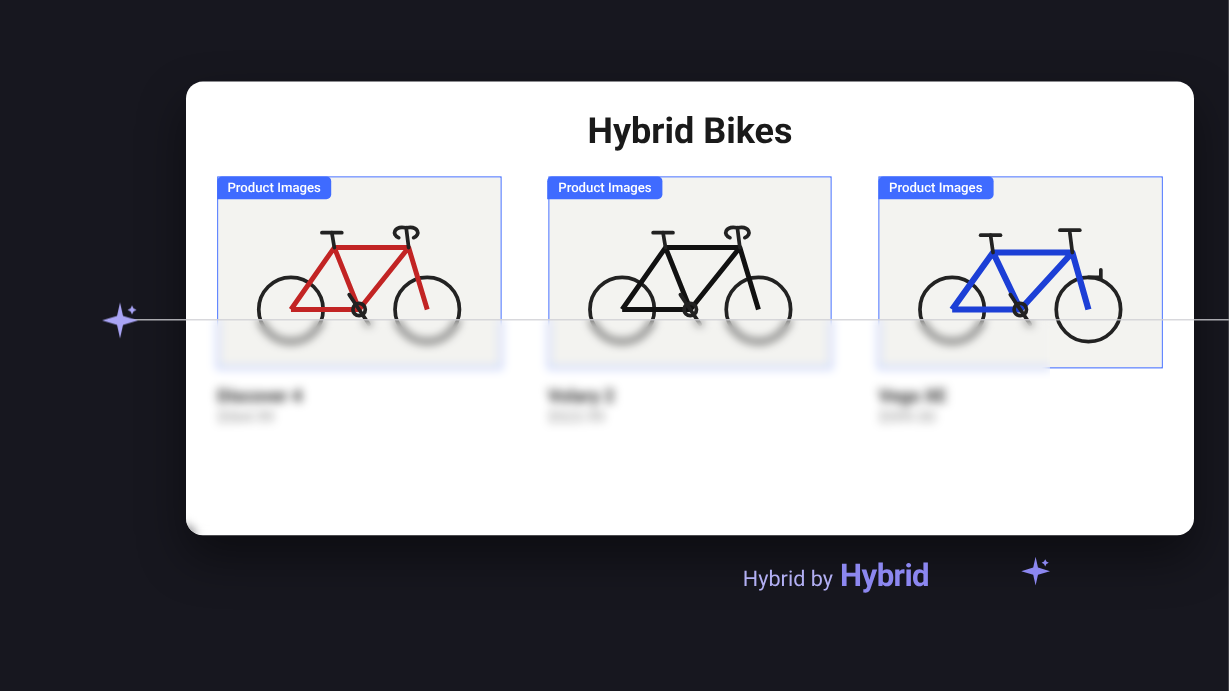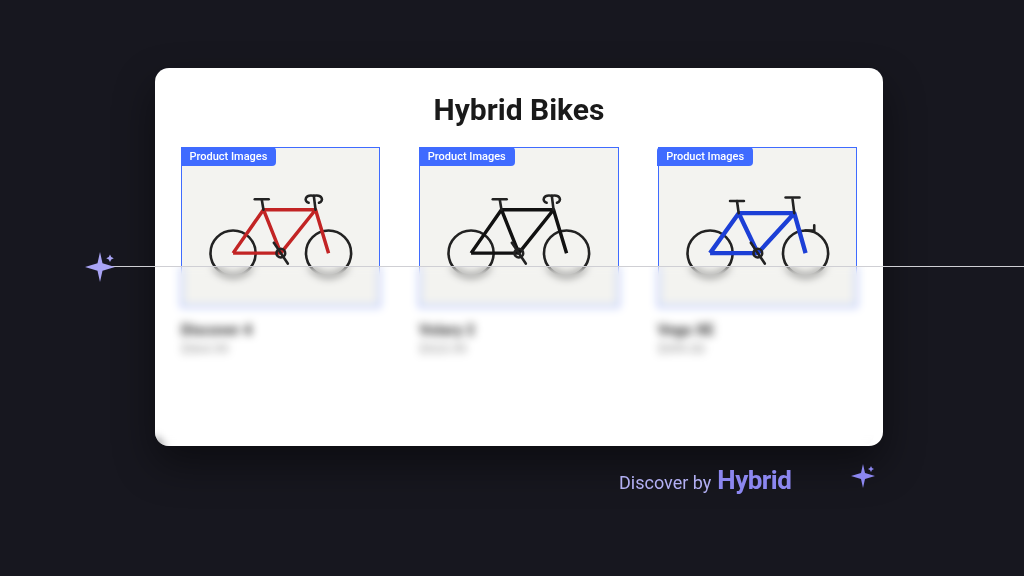--- a/index.html
+++ b/index.html
@@ -6,21 +6,21 @@
   html, body { width: 1024px; height: 576px; overflow: hidden; }
   body {
     background: #17171f;
     font-family: -apple-system, BlinkMacSystemFont, "Segoe UI", Roboto, Helvetica, Arial, sans-serif;
     position: relative;
   }
   .card {
     position: absolute;
     left: 155px;
     top: 68px;
-    width: 728px;
+    width: 840px;
     height: 378px;
     background: #ffffff;
     border-radius: 14px;
     box-shadow: 0 18px 40px rgba(0,0,0,0.45);
     padding: 24px 26px 18px 26px;
     overflow: hidden;
   }
   .card-title {
     text-align: center;
     font-size: 30px;
@@ -269,18 +269,18 @@
 </div>
 
 <div class="scan-blur"></div>
 <div class="scan-line"></div>
 
 <svg class="sparkle sparkle-left">
     <use href="#sparkle-sym"></use>
   </svg>
 
 <div class="footer">
-  <span class="txt1">Discover by</span>
+  <span class="txt1">Hybrid by</span>
   <span class="txt2">Hybrid</span>
 </div>
 <svg class="sparkle sparkle-right">
     <use href="#sparkle-sym"></use>
   </svg>
 
 </body></html>

